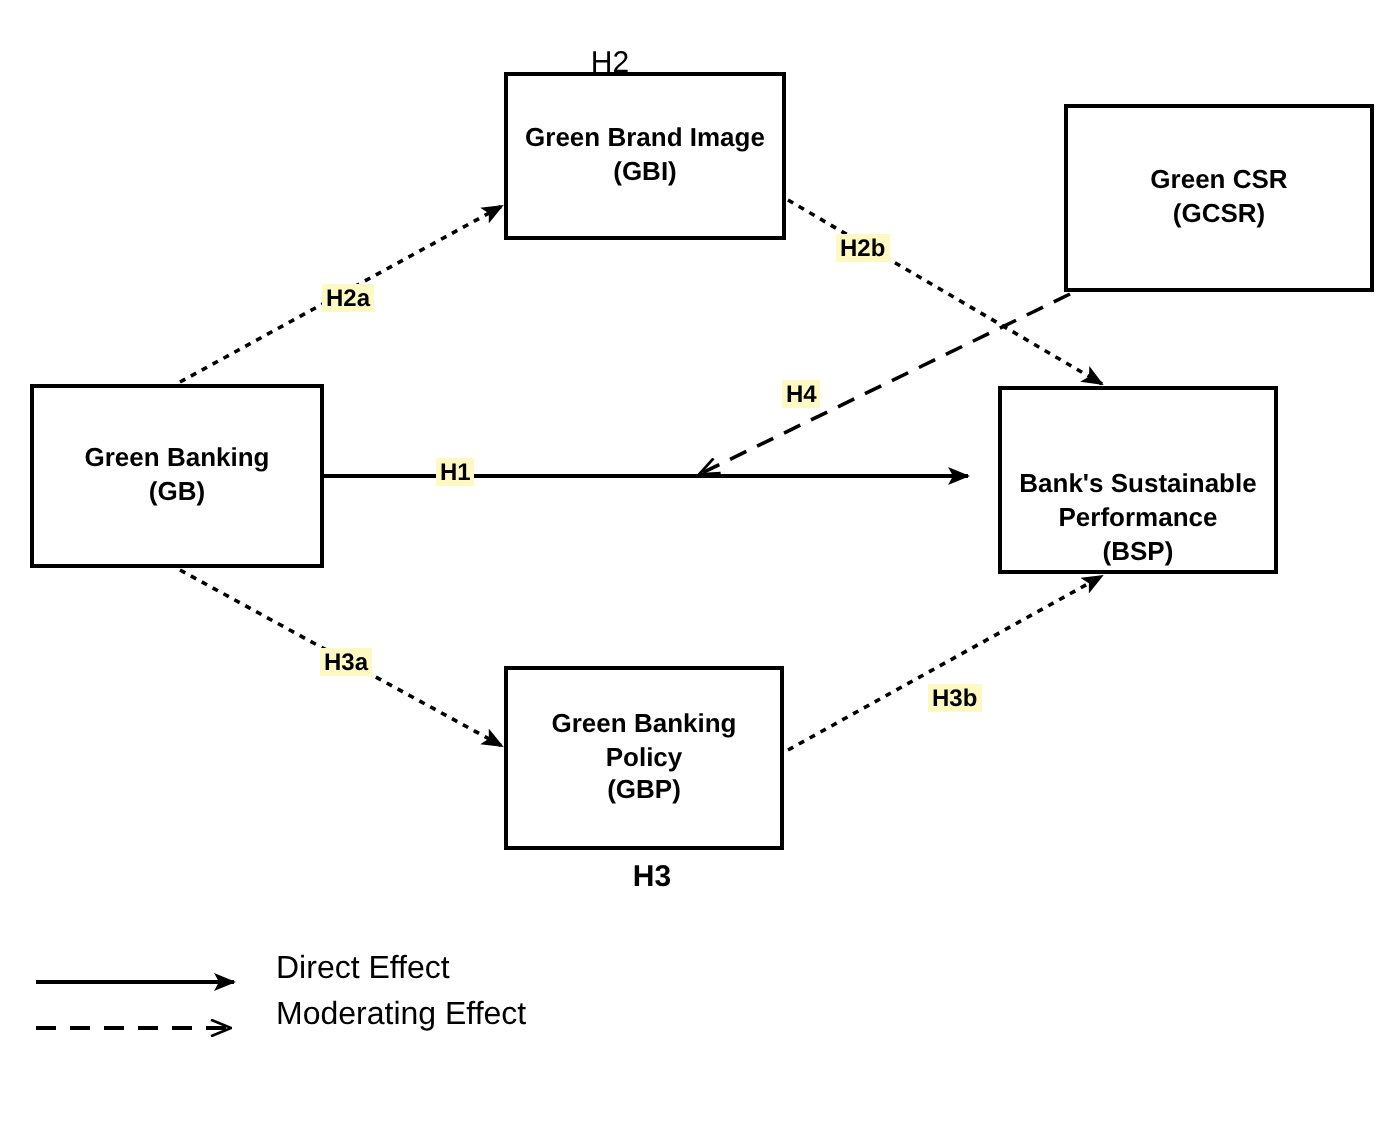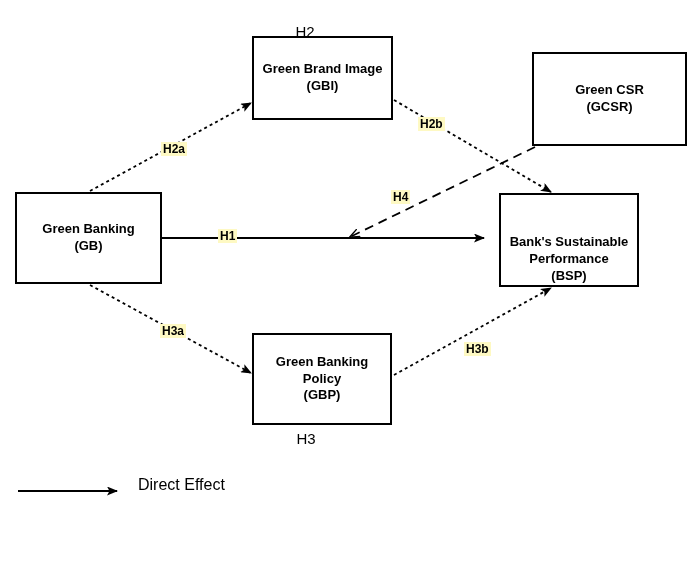--- a/index.html
+++ b/index.html
@@ -142,21 +142,21 @@
   </div>
 
   <div class="node" style="left:252px; top:333px; width:140px; height:92px;">
     <span class="node-text">Green Banking
 Policy
 (GBP)</span>
   </div>
 
   <div class="caption" style="left:275px; top:23px; width:60px;">H2</div>
 
-  <div class="caption" style="left:276px; top:430px; width:60px;">H3</div>
+  <div class="caption" style="left:296px; top:430px; width:60px;font-weight:bold;">H3</div>
 
   <div class="edge-label" style="left:161px; top:142px;">H2a</div>
 
   <div class="edge-label" style="left:418px; top:117px;">H2b</div>
 
   <div class="edge-label" style="left:218px; top:229px;">H1</div>
 
   <div class="edge-label" style="left:391px; top:190px;text-align:right;">H4</div>
 
   <div class="edge-label" style="left:160px; top:324px;">H3a</div>
@@ -171,16 +171,27 @@
           <marker id="lg-arrow-solid" markerWidth="11" markerHeight="9" refX="10" refY="4.5" orient="auto" markerUnits="userSpaceOnUse">
             <path d="M0,0 L11,4.5 L0,9 L2.5,4.5 Z" fill="#000000"></path>
           </marker>
         </defs>
         <line x1="4" y1="13" x2="103" y2="13" stroke="#000000" stroke-width="2" marker-end="url(#lg-arrow-solid)"></line>
       </svg>
       <span class="legend-label">Direct Effect</span>
     </div>
 
 
+    <div class="legend-row">
+      <svg class="legend-svg" viewBox="0 0 120 23" xmlns="http://www.w3.org/2000/svg">
+        <defs>
+          <marker id="lg-arrow-open" markerWidth="11" markerHeight="9" refX="10" refY="4.5" orient="auto" markerUnits="userSpaceOnUse">
+            <path d="M0.5,0.4 L10.5,4.5 L0.5,8.6" fill="none" stroke="#000000" stroke-width="1.4"></path>
+          </marker>
+        </defs>
+        <line x1="4" y1="13" x2="101" y2="13" stroke="#000000" stroke-width="2" stroke-dasharray="10,7" marker-end="url(#lg-arrow-open)"></line>
+      </svg>
+      <span class="legend-label">Moderating Effect</span>
+    </div>
 
   </div>
 
 </div>
 
 </body></html>

